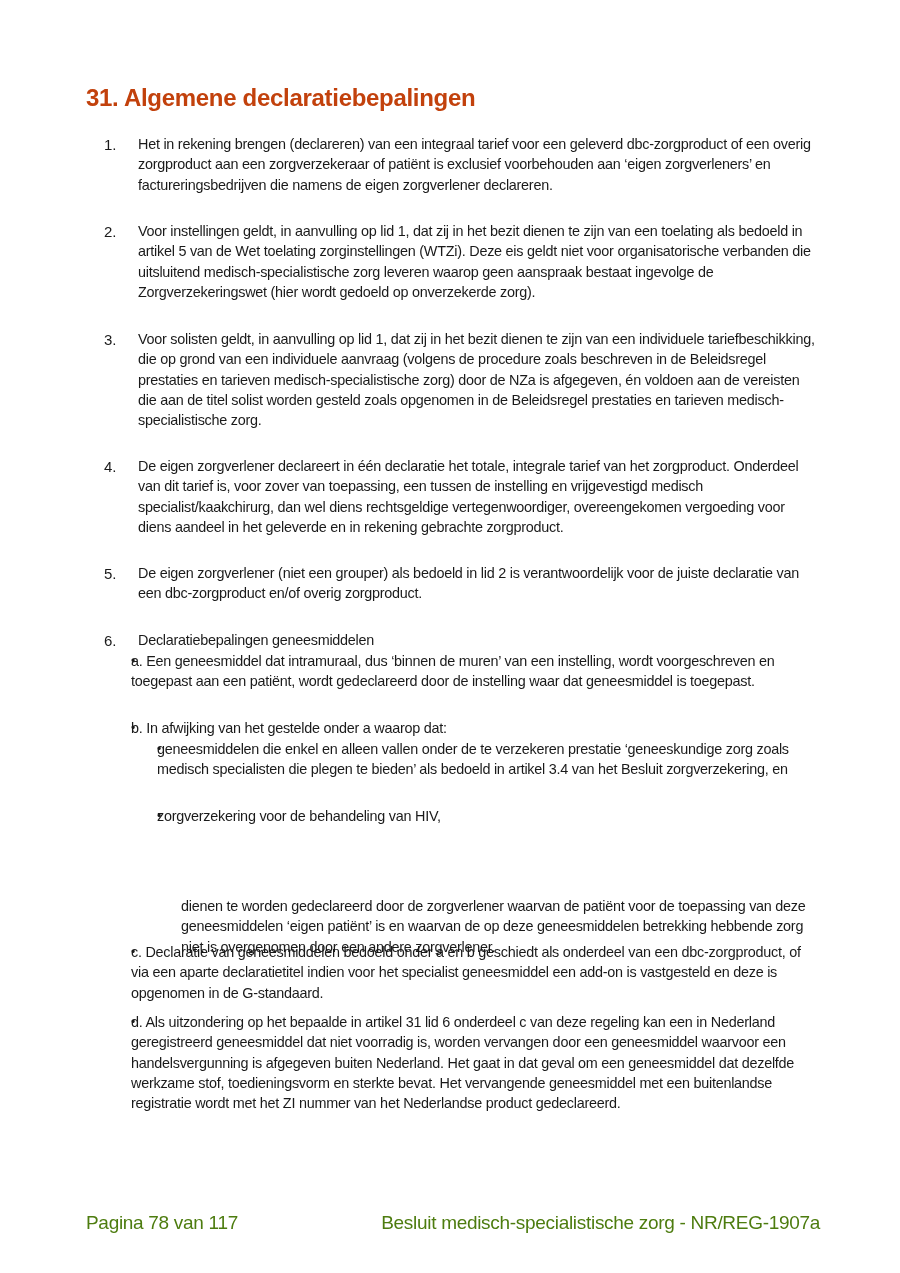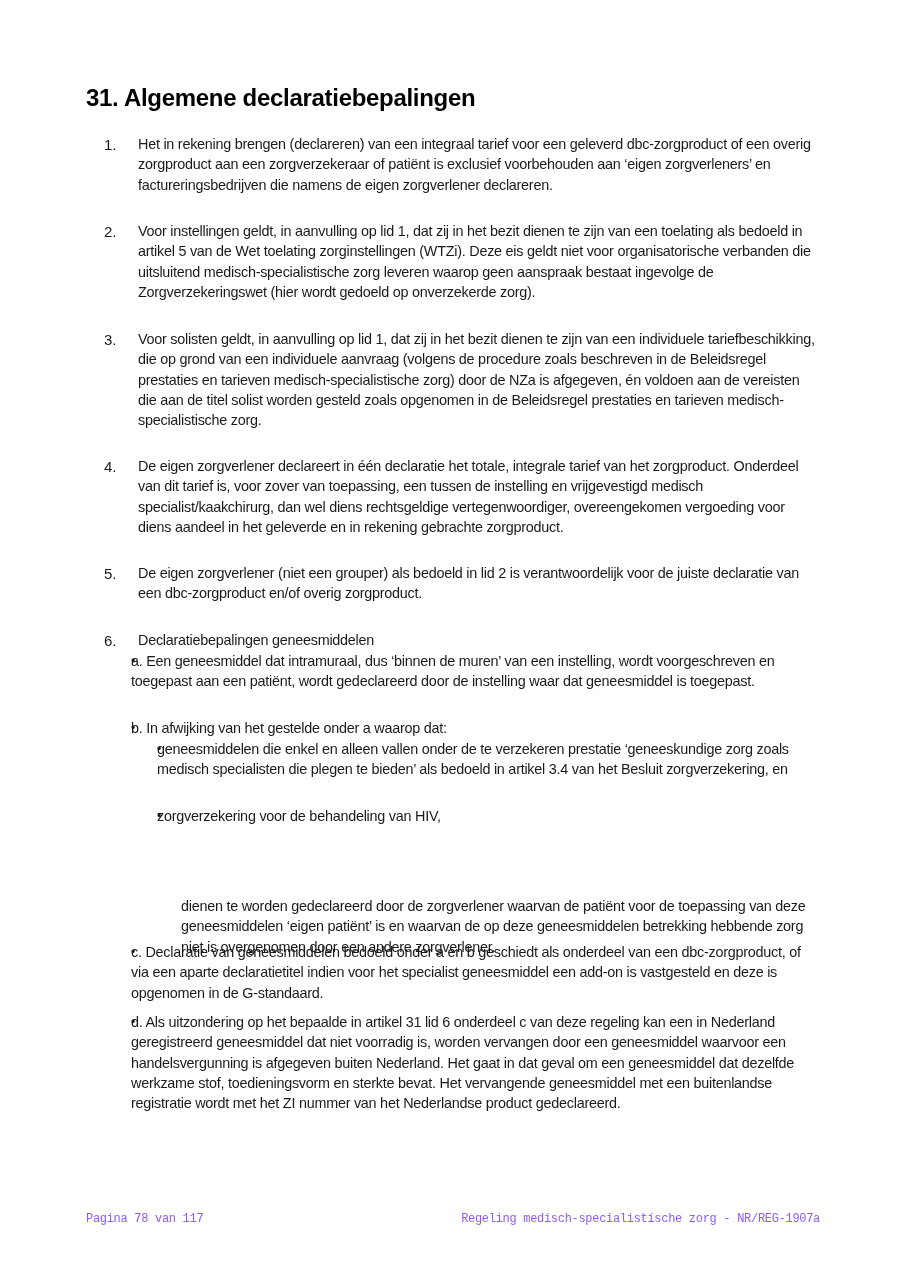--- a/index.html
+++ b/index.html
@@ -4,29 +4,29 @@
 <style>
   html, body { margin: 0; padding: 0; background: #ffffff; }
   body {
     width: 900px; height: 1273px; position: relative; overflow: hidden;
     font-family: "Liberation Sans", "DejaVu Sans", sans-serif;
     color: #1a1a1a;
   }
   .page { position: absolute; left: 0; top: 0; width: 900px; height: 1273px; }
   h1 {
     position: absolute; left: 86px; top: 84px; margin: 0;
-    font-size: 24px; font-weight: bold; letter-spacing: -0.3px; color: #000000;
+    font-size: 24px; font-weight: bold; letter-spacing: -0.3px; color: #c2410c;
   }
   .item { position: absolute; left: 104px; width: 716px; font-size: 14.4px; line-height: 20.3px; }
   .item .num { position: absolute; left: 0; top: 1px; width: 24px; font-size: 15px; }
   .item .txt { margin-left: 34px; letter-spacing: -0.25px; }
   .sub { position: absolute; font-size: 14.4px; line-height: 20.3px; letter-spacing: -0.25px; }
   .sub .bul { position: absolute; left: 0; top: 0; font-size: 12px; }
   .sub .txt { }
-  .footer { position: absolute; top: 1212px; font-size: 12px; letter-spacing: -0.3px; color: #8b5cf6; font-family: Liberation Mono, monospace; }
+  .footer { position: absolute; top: 1212px; font-size: 19px; letter-spacing: -0.3px; color: #4d7c0f; }
 </style>
 </head>
 <body>
 
 <div class="page">
 
   <h1>31. Algemene declaratiebepalingen</h1>
 
   <div class="item" style="top:134px;">
     <span class="num">1.</span>
@@ -86,15 +86,15 @@
     <span class="bul">•</span>
     <div class="txt">c. Declaratie van geneesmiddelen bedoeld onder a en b geschiedt als onderdeel van een dbc-zorgproduct, of via een aparte declaratietitel indien voor het specialist geneesmiddel een add-on is vastgesteld en deze is opgenomen in de G-standaard.</div>
   </div>
 
   <div class="sub" style="top:1012px; left:131px; width:690px;">
     <span class="bul">•</span>
     <div class="txt">d. Als uitzondering op het bepaalde in artikel 31 lid 6 onderdeel c van deze regeling kan een in Nederland geregistreerd geneesmiddel dat niet voorradig is, worden vervangen door een geneesmiddel waarvoor een handelsvergunning is afgegeven buiten Nederland. Het gaat in dat geval om een geneesmiddel dat dezelfde werkzame stof, toedieningsvorm en sterkte bevat. Het vervangende geneesmiddel met een buitenlandse registratie wordt met het ZI nummer van het Nederlandse product gedeclareerd.</div>
   </div>
 
   <div class="footer" style="left:86px;">Pagina 78 van 117</div>
-  <div class="footer" style="right:80px;">Regeling medisch-specialistische zorg - NR/REG-1907a</div>
+  <div class="footer" style="right:80px;">Besluit medisch-specialistische zorg - NR/REG-1907a</div>
 
 </div>
 
 </body></html>

